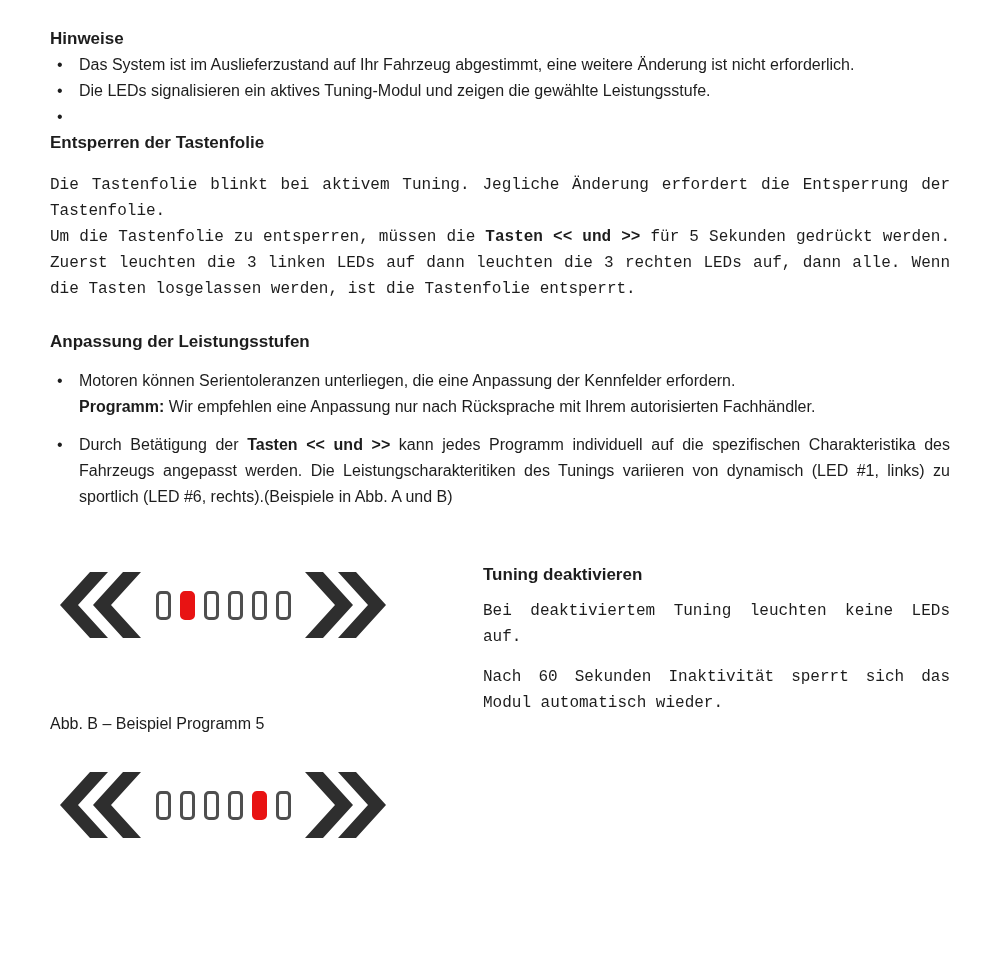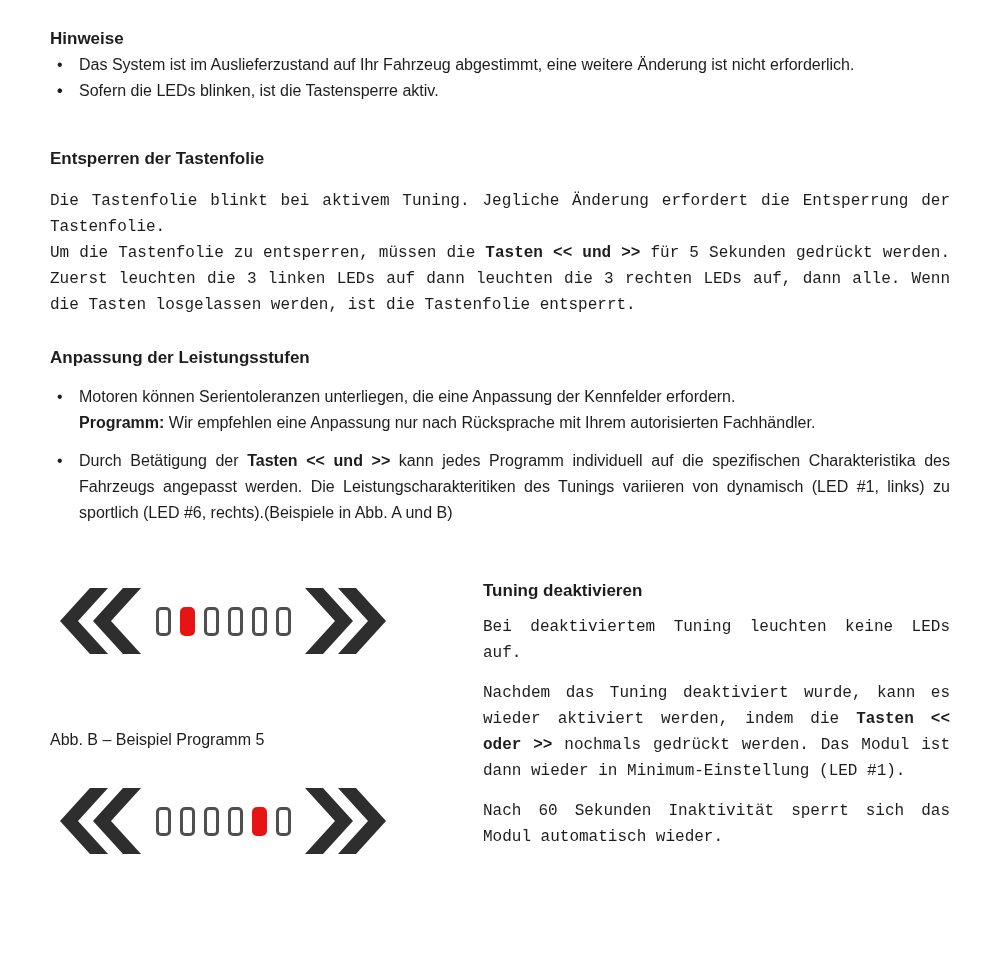--- a/index.html
+++ b/index.html
@@ -24,21 +24,21 @@
   }
   .b{font-weight:bold;}
   p{margin:0;text-align:justify;font-family:Liberation Mono, monospace;}
   ul.doc-list{list-style:none;margin:2px 0 0 0;padding:0;}
   ul.doc-list li{
     position:relative;padding-left:29px;text-align:justify;margin:0;
   }
   ul.doc-list li + li{margin-top:0;}
   ul.doc-list.spaced li + li{margin-top:12px;}
   .bullet{position:absolute;left:7px;top:0;}
-  .sec-entsperren{margin-top:44px;}
+  .sec-entsperren{margin-top:28px;}
   .sec-entsperren .body-text{margin-top:18px;}
   .sec-anpassung{margin-top:29px;}
   .sec-anpassung ul.doc-list{margin-top:15px;}
   
   .bottom{display:grid;grid-template-columns:433px 467px;margin-top:24px;}
   .fig-label{line-height:20px;}
   .fig-label-b{margin-top:76px;}
   .led-display{
     display:flex;align-items:center;justify-content:space-between;
     width:326px;margin-top:38px;margin-left:10px;
@@ -65,24 +65,24 @@
 
   <section class="sec-hinweise">
     <h2 class="sec-title">Hinweise</h2>
     <ul class="doc-list">
       <li>
         <span class="bullet">•</span>
         <span><span>Das System ist im Auslieferzustand auf Ihr Fahrzeug abgestimmt, eine weitere Änderung ist nicht erforderlich.</span></span>
       </li>
       <li>
         <span class="bullet">•</span>
+        <span><span>Die LEDs signalisieren ein aktives Tuning-Modul und zeigen die gewählte Leistungsstufe.</span></span>
       </li>
       <li>
         <span class="bullet">•</span>
-        <span><span>Sofern die LEDs blinken, ist die Tastensperre aktiv.</span></span>
       </li>
     </ul>
   </section>
 
   <section class="sec-entsperren">
     <h2 class="sec-title">Entsperren der Tastenfolie</h2>
     <div class="body-text">
       <p><span>Die Tastenfolie blinkt bei aktivem Tuning. Jegliche Änderung erfordert die Entsperrung der Tastenfolie.</span></p>
       <p><span>Um die Tastenfolie zu entsperren, müssen die </span><span class="b">Tasten &lt;&lt; und &gt;&gt;</span><span> für 5 Sekunden gedrückt werden. Zuerst leuchten die 3 linken LEDs auf dann leuchten die 3 rechten LEDs auf, dann alle. Wenn die Tasten losgelassen werden, ist die Tastenfolie entsperrt.</span></p>
     </div>
@@ -144,18 +144,17 @@
           <polygon points="52,0 82,33 52,66 34,66 64,33 34,0"></polygon>
         </svg>
       </div>
 
     </div>
 
     <div class="rcol">
       <h3 class="sec-title">Tuning deaktivieren</h3>
       <p><span>Bei deaktiviertem Tuning leuchten keine LEDs auf.</span></p>
 
-      <p><span>Nachdem das Tuning deaktiviert wurde, kann es wieder aktiviert werden, indem die </span><span class="b">Tasten &lt;&lt; oder &gt;&gt;</span><span> nochmals gedrückt werden. Das Modul ist dann wieder in Minimum-Einstellung (LED #1).</span></p>
       <p><span>Nach 60 Sekunden Inaktivität sperrt sich das Modul automatisch wieder.</span></p>
     </div>
 
   </div>
 </div>
 
 </body></html>

